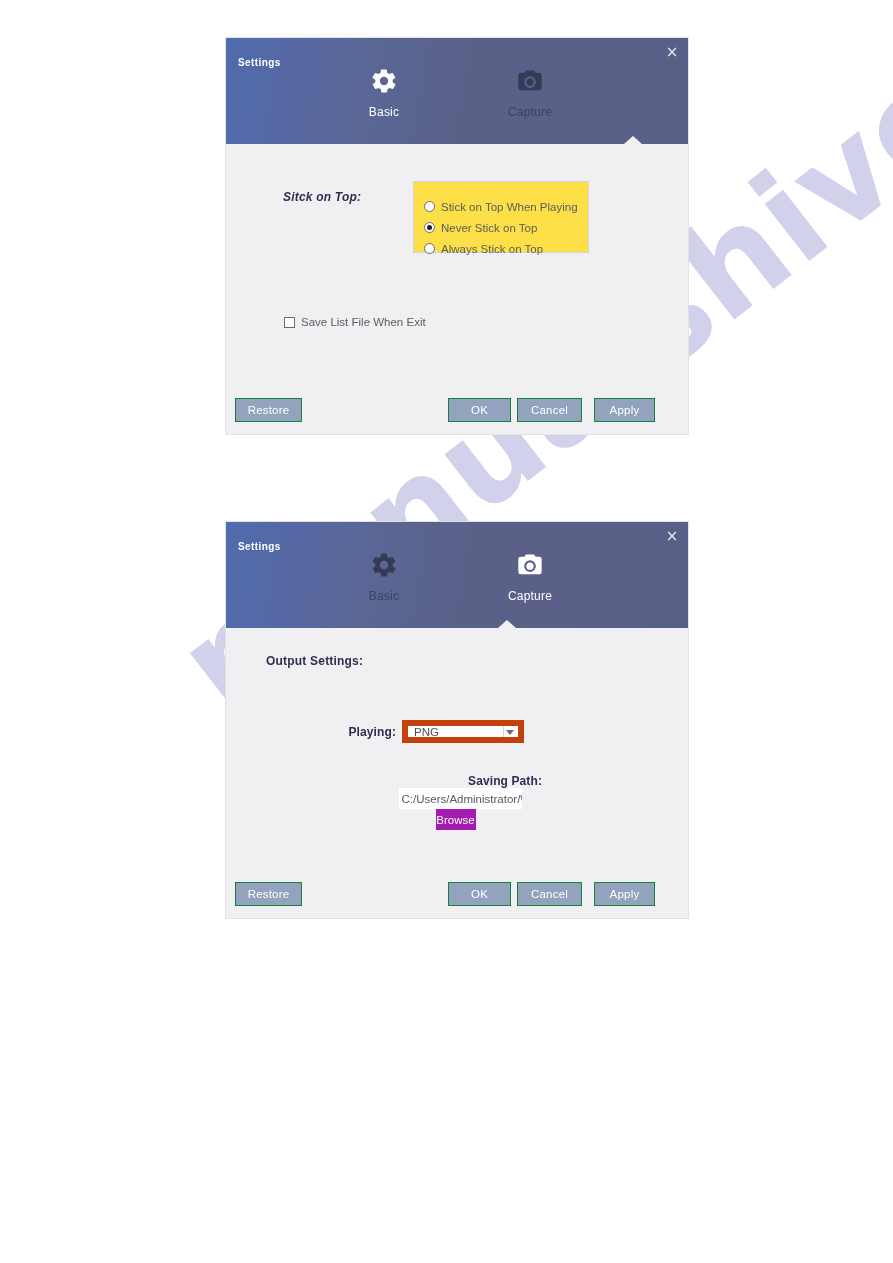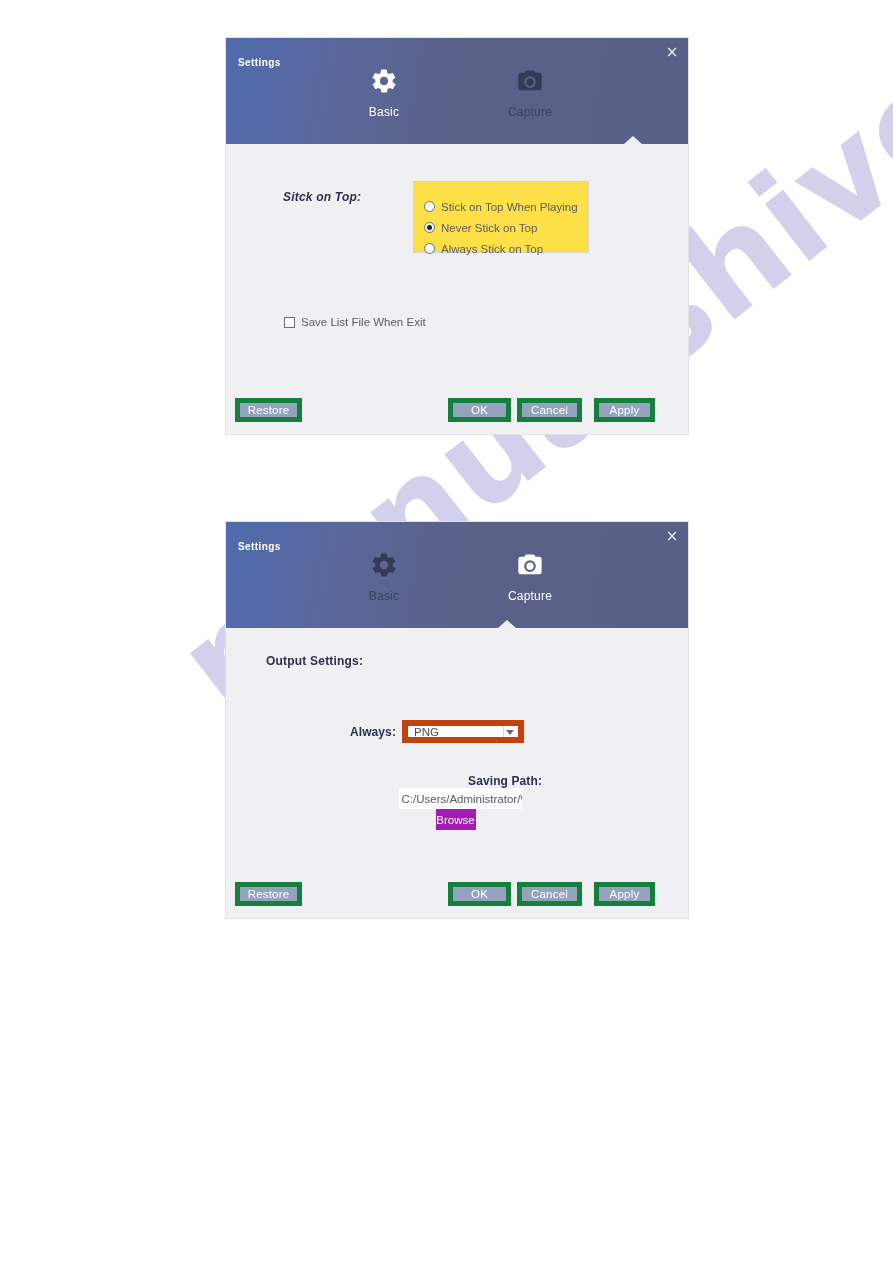--- a/index.html
+++ b/index.html
@@ -302,21 +302,21 @@
     top: 6px;
     height: 24px;
     background: #93a3bd;
     color: #ffffff;
     font-size: 11.5px;
     display: flex;
     align-items: center;
     justify-content: center;
     cursor: pointer;
     letter-spacing: 0.2px;
-    border: 5px solid #15803d;
+    border: 1px solid #15803d;
     box-sizing: border-box;
   }
   .btn-restore { left: 9px;  width: 67px; }
   .btn-ok      { right: 177px; width: 63px; }
   .btn-cancel  { right: 106px; width: 65px; }
   .btn-apply   { right: 33px;  width: 61px; }
 </style>
 </head>
 <body>
 
@@ -413,21 +413,21 @@
       </div>
     </div>
 
     <div class="tab-arrow" style="left:272px;"></div>
   </div>
 
   <div class="dlg-body">
     <div class="section-label" id="label-output-settings">Output Settings:</div>
 
     <div class="field-row" id="row-format">
-      <div class="field-label">Always:</div>
+      <div class="field-label">Playing:</div>
       <div class="select-box">
         <span class="select-value">PNG</span>
         <span class="select-sep"></span>
         <span class="select-caret"></span>
       </div>
     </div>
 
     <div class="field-row" id="row-path">
       <div class="field-label">Saving Path:</div>
       <div class="path-input">

